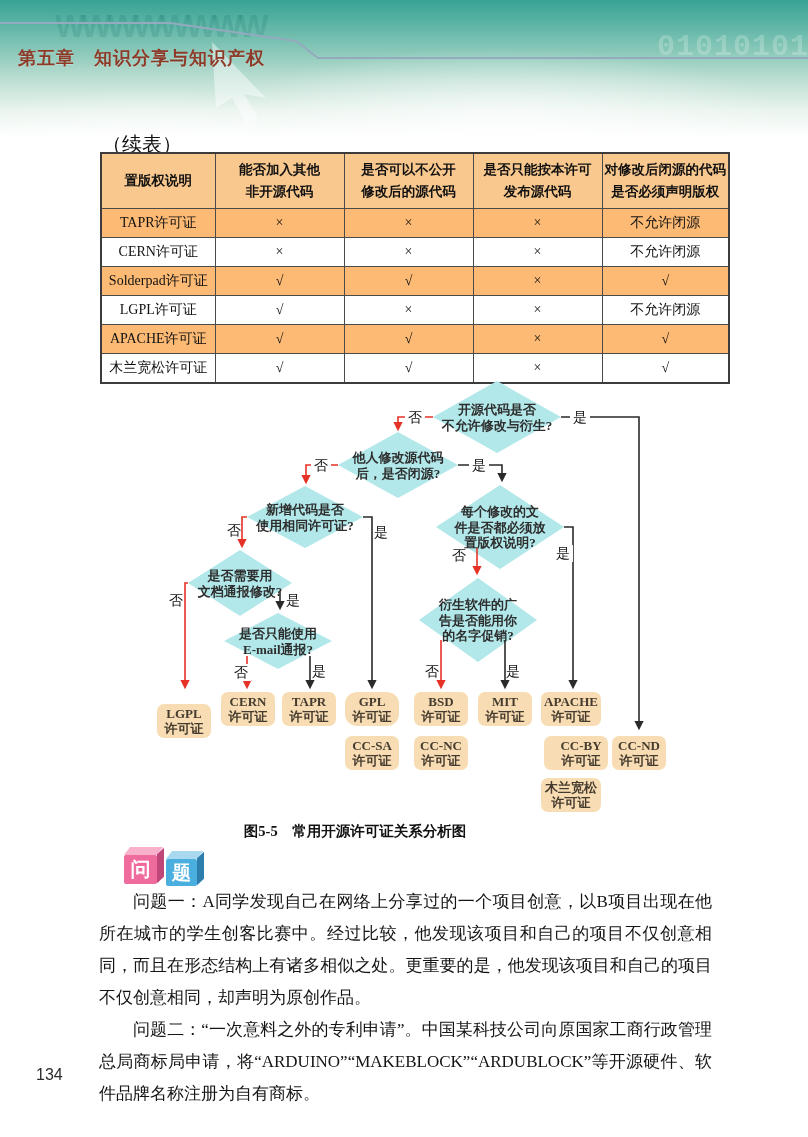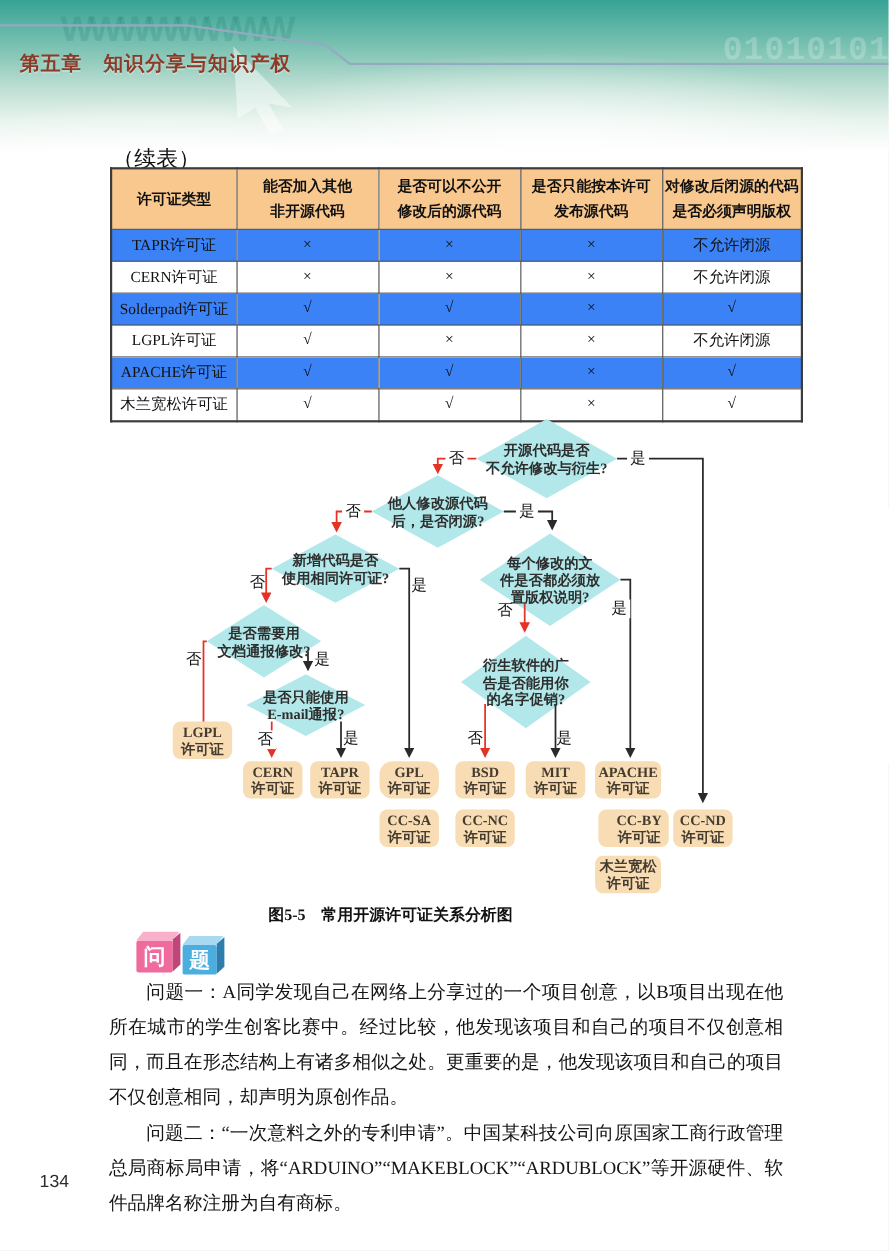--- a/index.html
+++ b/index.html
@@ -22,21 +22,21 @@
        text-shadow:0 1px 0 rgba(255,255,255,.25);}
   
   .cont{position:absolute;left:102px;top:131px;font-size:20px;color:#111;}
   table.lic{position:absolute;left:100px;top:152px;border-collapse:collapse;table-layout:fixed;
        width:628px;border:2px solid #3c3c3c;}
   table.lic th,table.lic td{border:1px solid #4a4a4a;text-align:center;vertical-align:middle;
        padding:0;overflow:hidden;}
   table.lic th{background:#f9c88e;font-family:"Liberation Sans",sans-serif;font-weight:bold;
        font-size:13.5px;color:#111;height:54px;white-space:pre-line;line-height:22px;}
   table.lic td{font-size:14px;color:#111;height:28px;}
-  tr.alt td{background:#3b82f6;}
+  tr.alt td{background:#fdba74;}
   td.mark{font-size:15px;}
   
   .flow{position:absolute;left:0;top:0;width:808px;height:1137px;pointer-events:none;}
   .dlabel{position:absolute;width:140px;text-align:center;font-weight:bold;font-size:13px;
        line-height:15.5px;color:#2e2e2e;white-space:pre-line;}
   .blabel{position:absolute;width:20px;height:17px;text-align:center;font-size:14px;
        line-height:17px;color:#111;}
   .wbg{background:#fff;}
   .fbox{position:absolute;background:#f8ddb4;border-radius:7px;display:flex;align-items:center;
        justify-content:center;text-align:center;font-weight:bold;font-size:13px;line-height:15px;
@@ -89,21 +89,21 @@
   <table class="lic">
     <colgroup>
         <col style="width:114px">
         <col style="width:129px">
         <col style="width:129px">
         <col style="width:129px">
         <col style="width:127px">
       </colgroup>
     <thead>
       <tr>
-        <th>许可证类型</th>
+        <th>置版权说明</th>
         <th>能否加入其他
 非开源代码</th>
         <th>是否可以不公开
 修改后的源代码</th>
         <th>是否只能按本许可
 发布源代码</th>
         <th>对修改后闭源的代码
 是否必须声明版权</th>
       </tr>
     </thead>
@@ -217,21 +217,21 @@
     <div class="blabel" style="left:371px;top:524px;">是</div>
     <div class="blabel" style="left:449px;top:547px;">否</div>
     <div class="blabel wbg" style="left:553px;top:545px;">是</div>
     <div class="blabel" style="left:166px;top:592px;">否</div>
     <div class="blabel" style="left:283px;top:592px;">是</div>
     <div class="blabel wbg" style="left:231px;top:664px;">否</div>
     <div class="blabel" style="left:309px;top:663px;">是</div>
     <div class="blabel" style="left:422px;top:663px;">否</div>
     <div class="blabel" style="left:503px;top:663px;">是</div>
 
-    <div class="fbox" style="left:157px;top:656px;width:54px;">LGPL
+    <div class="fbox" style="left:157px;top:704px;width:54px;">LGPL
 许可证</div>
     <div class="fbox" style="left:221px;top:692px;width:54px;">CERN
 许可证</div>
     <div class="fbox" style="left:282px;top:692px;width:54px;">TAPR
 许可证</div>
     <div class="fbox" style="left:345px;top:692px;width:54px;border-radius:12px;">GPL
 许可证</div>
     <div class="fbox" style="left:414px;top:692px;width:54px;">BSD
 许可证</div>
     <div class="fbox" style="left:478px;top:692px;width:54px;">MIT

